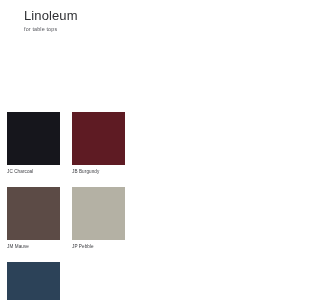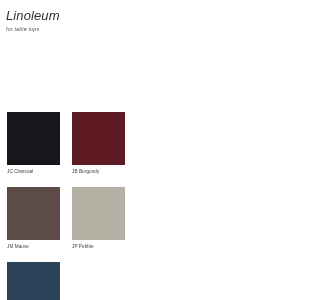--- a/index.html
+++ b/index.html
@@ -15,22 +15,21 @@
     -webkit-font-smoothing: antialiased;
   }
   .page {
     position: relative;
     width: 146px;
     height: 300px;
     background: #ffffff;
     box-sizing: border-box;
   }
   .header {
-    padding: 8px 0 0 6px;
-    font-style: italic;
+    padding: 8px 0 0 24px;
   }
   .title {
     font-size: 13px;
     line-height: 15px;
     font-weight: 400;
     color: #2f3034;
     letter-spacing: 0.1px;
     margin: 0;
   }
   .subtitle {

